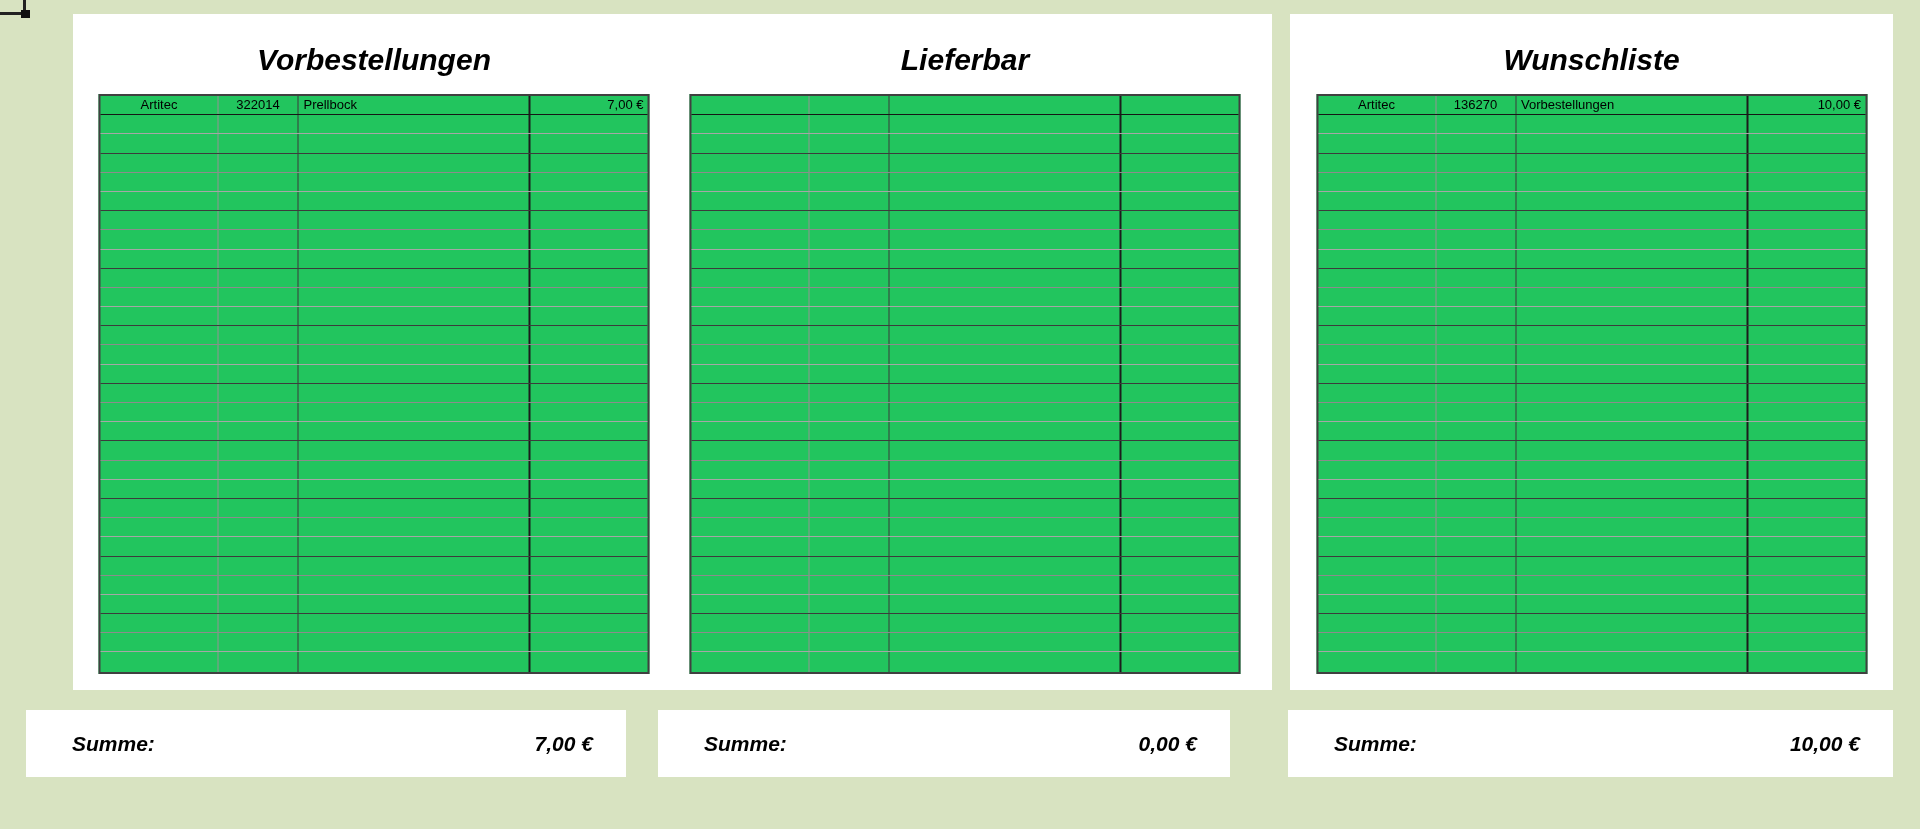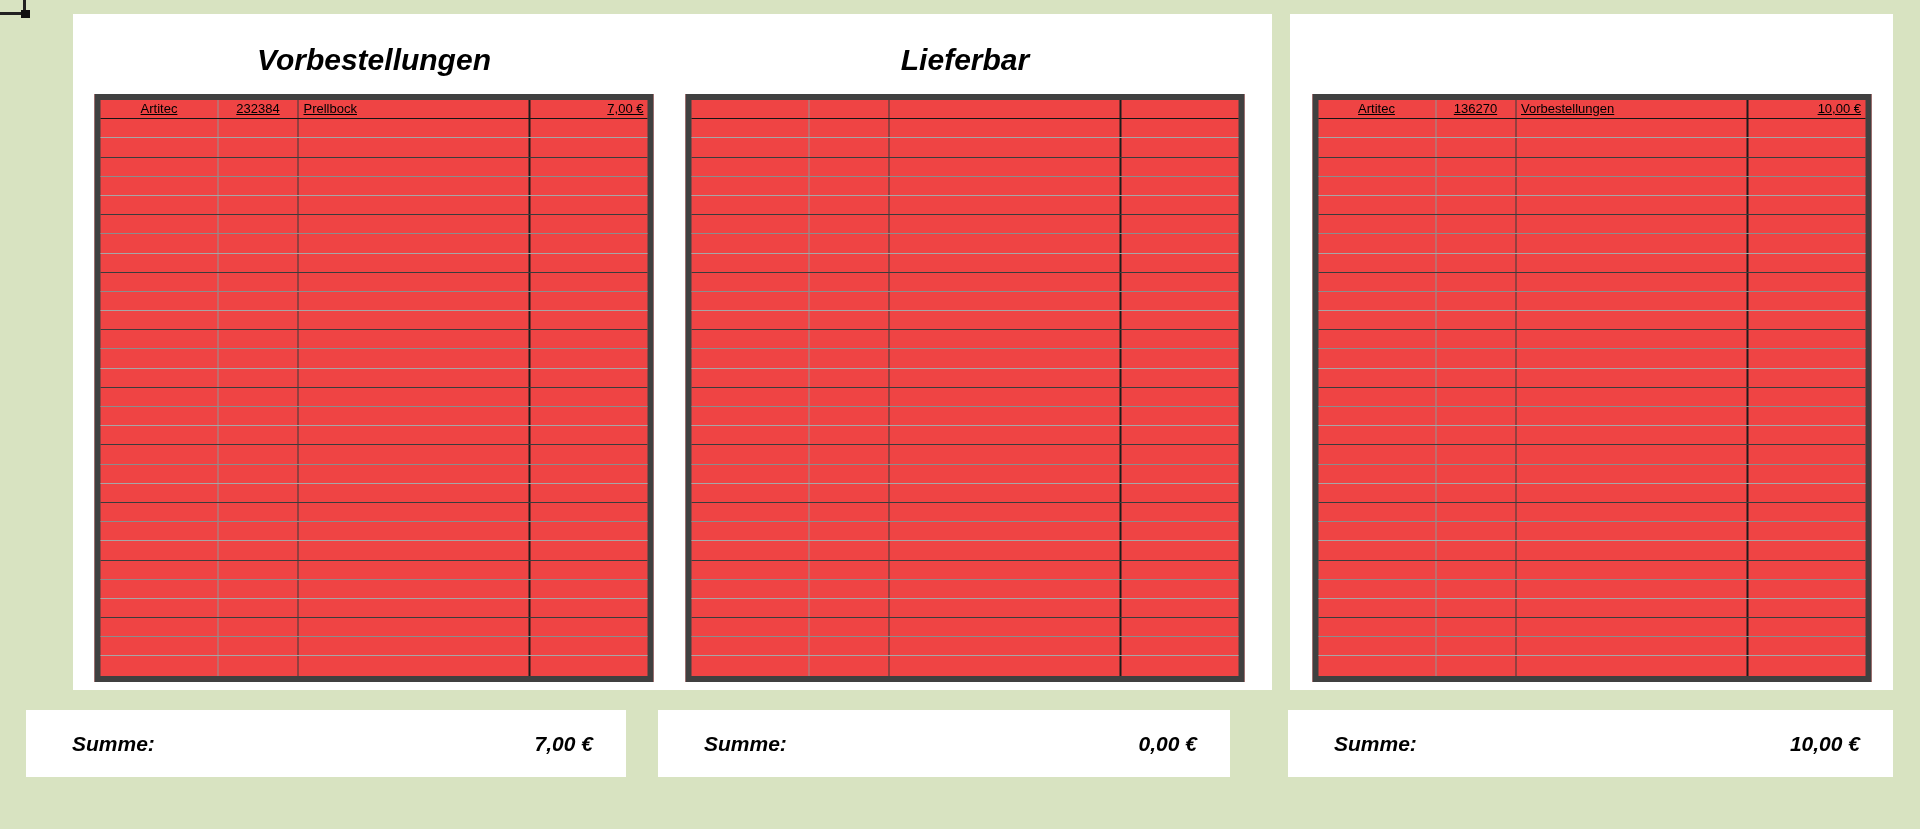--- a/index.html
+++ b/index.html
@@ -21,21 +21,21 @@
   #card3{left:1290px;width:603px;}
 
   .title{
     position:absolute;top:28px;left:0;width:100%;
     text-align:center;font-size:30px;line-height:36px;
     font-weight:bold;font-style:italic;
   }
 
   .table{
     position:absolute;top:80px;left:50%;transform:translateX(-50%);
-    width:547px;border:6px solid #404040;background:#ef4444;text-decoration:underline;
+    width:547px;border:2px solid #404040;background:#22c55e;
   }
   .trow{display:flex;height:19.2px;box-sizing:border-box;}
   .trow.first{border-bottom:1px solid #161616;}
   .cell{
     box-sizing:border-box;font-size:13px;line-height:18px;
     overflow:hidden;white-space:nowrap;
   }
   .c1{width:118px;text-align:center;border-right:1px solid #949494;}
   .c2{width:80px;text-align:center;border-right:1px solid #3a3a3a;}
   .c3{width:232px;text-align:left;padding-left:5px;border-right:2px solid #1c1c1c;}
@@ -56,21 +56,21 @@
 
 <div class="corner-v"></div>
 <div class="corner-h"></div>
 <div class="corner-sq"></div>
 
 <div class="card" id="card1">
   <div class="title">Vorbestellungen</div>
   <div class="table" id="table1">
     <div class="trow first">
       <div class="cell c1">Artitec</div>
-      <div class="cell c2">232384</div>
+      <div class="cell c2">322014</div>
       <div class="cell c3">Prellbock</div>
       <div class="cell c4">7,00 €</div>
     </div>
   <div class="trow" style="border-bottom: 1px solid rgb(166, 166, 166);">
         <div class="cell c1"></div>
         <div class="cell c2"></div>
         <div class="cell c3"></div>
         <div class="cell c4"></div>
       </div>
       <div class="trow" style="border-bottom: 1px solid rgb(60, 60, 60);">
@@ -424,20 +424,21 @@
       <div class="trow">
         <div class="cell c1"></div>
         <div class="cell c2"></div>
         <div class="cell c3"></div>
         <div class="cell c4"></div>
       </div>
     </div>
 </div>
 
 <div class="card" id="card3">
+  <div class="title">Wunschliste</div>
   <div class="table" id="table3">
     <div class="trow first">
       <div class="cell c1">Artitec</div>
       <div class="cell c2">136270</div>
       <div class="cell c3">Vorbestellungen</div>
       <div class="cell c4">10,00 €</div>
     </div>
   <div class="trow" style="border-bottom: 1px solid rgb(166, 166, 166);">
         <div class="cell c1"></div>
         <div class="cell c2"></div>

